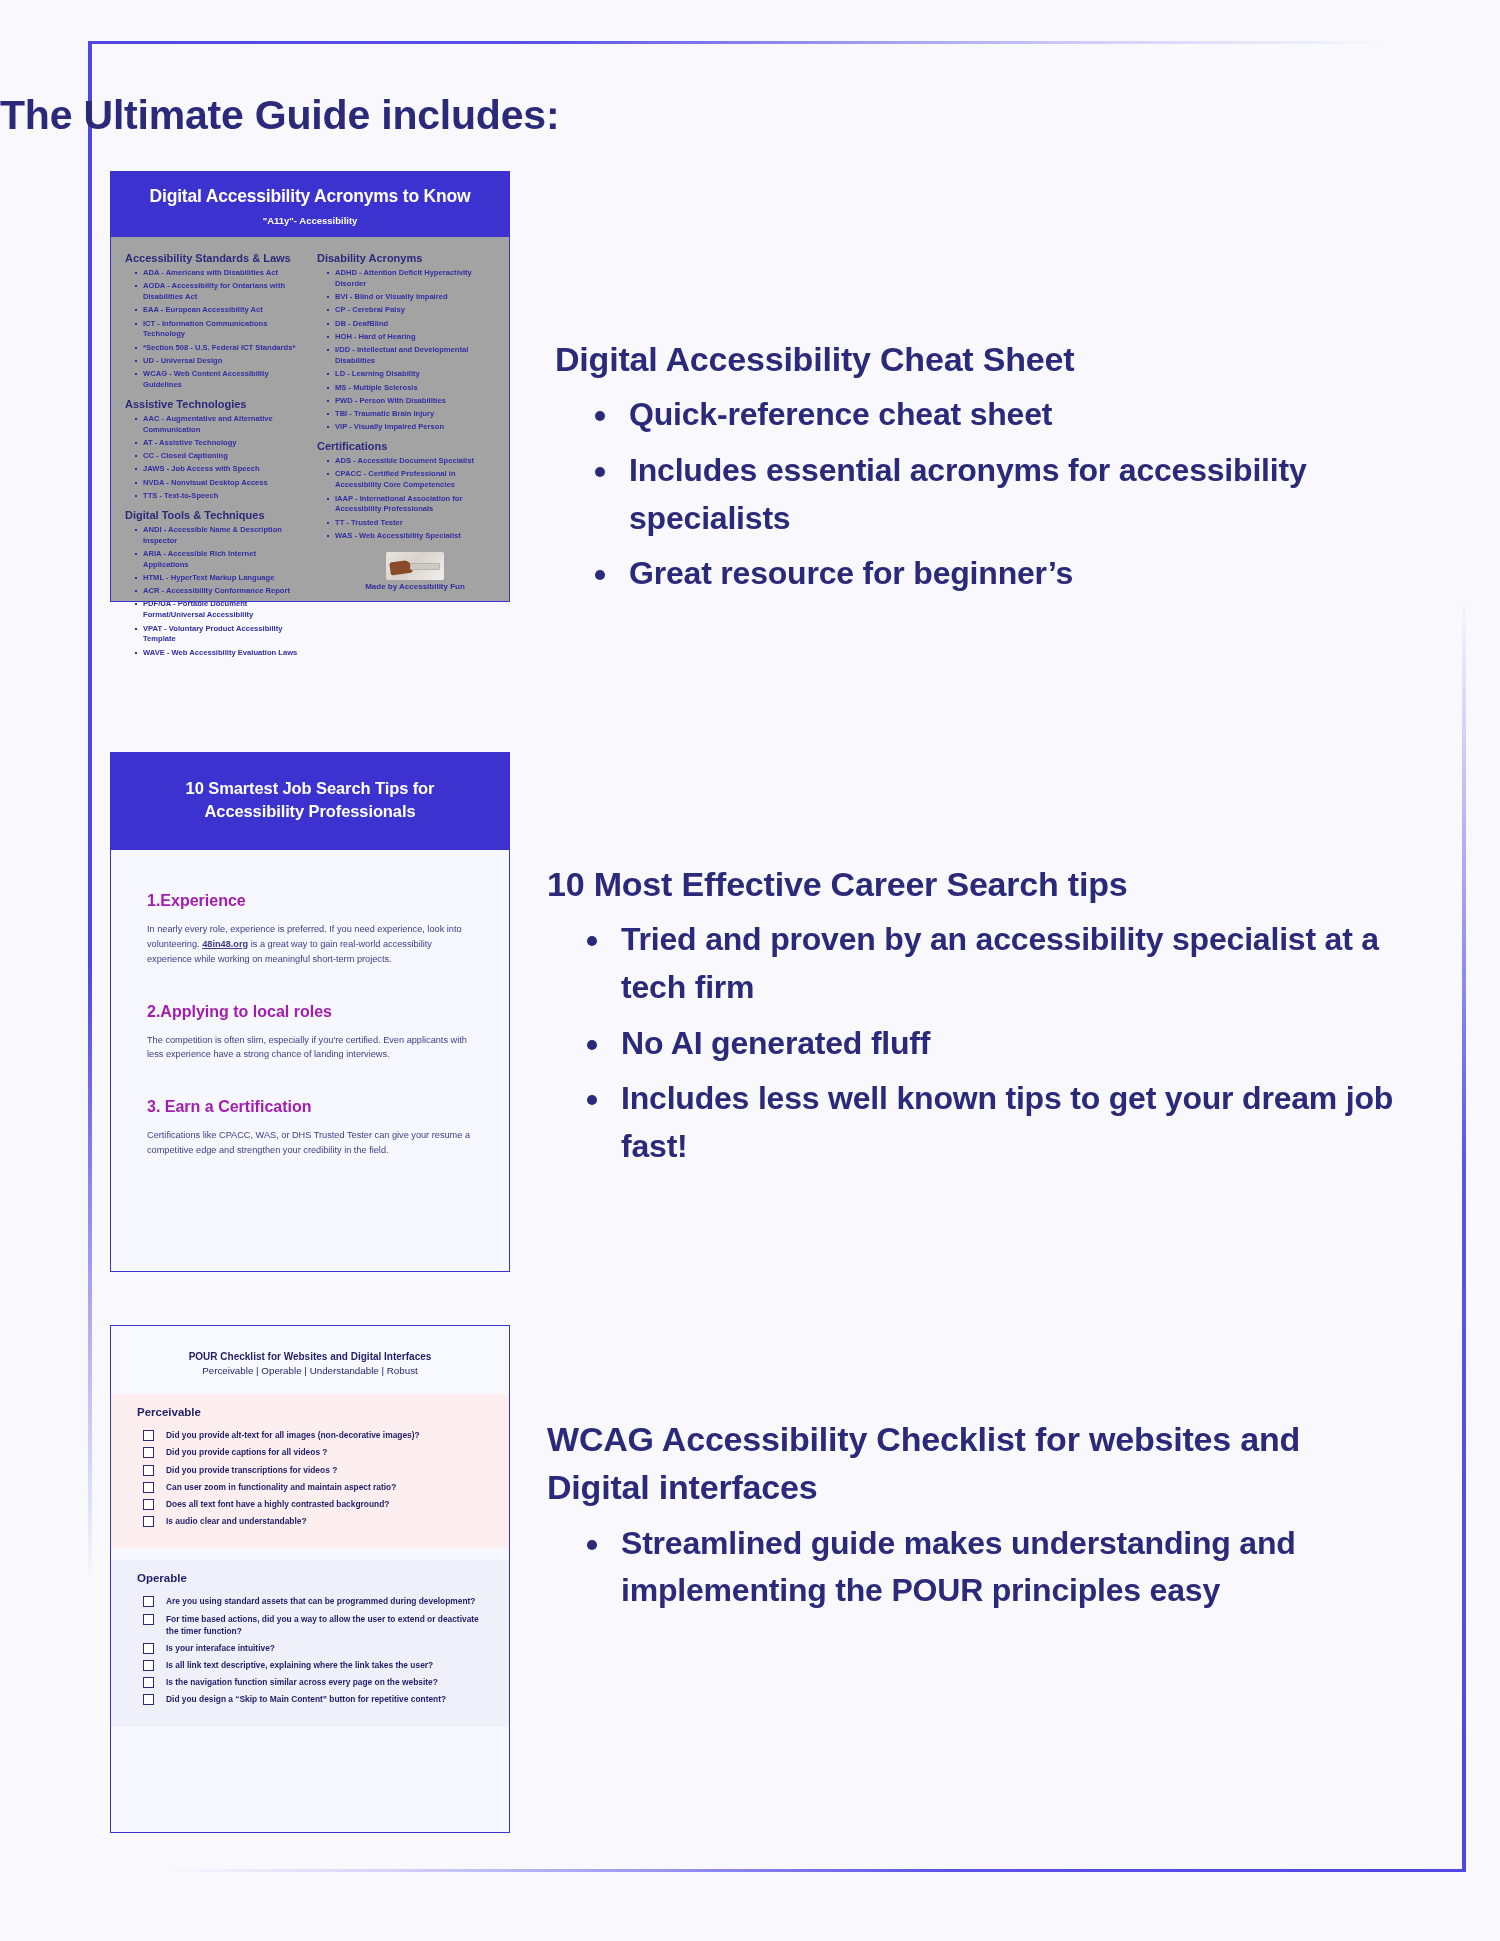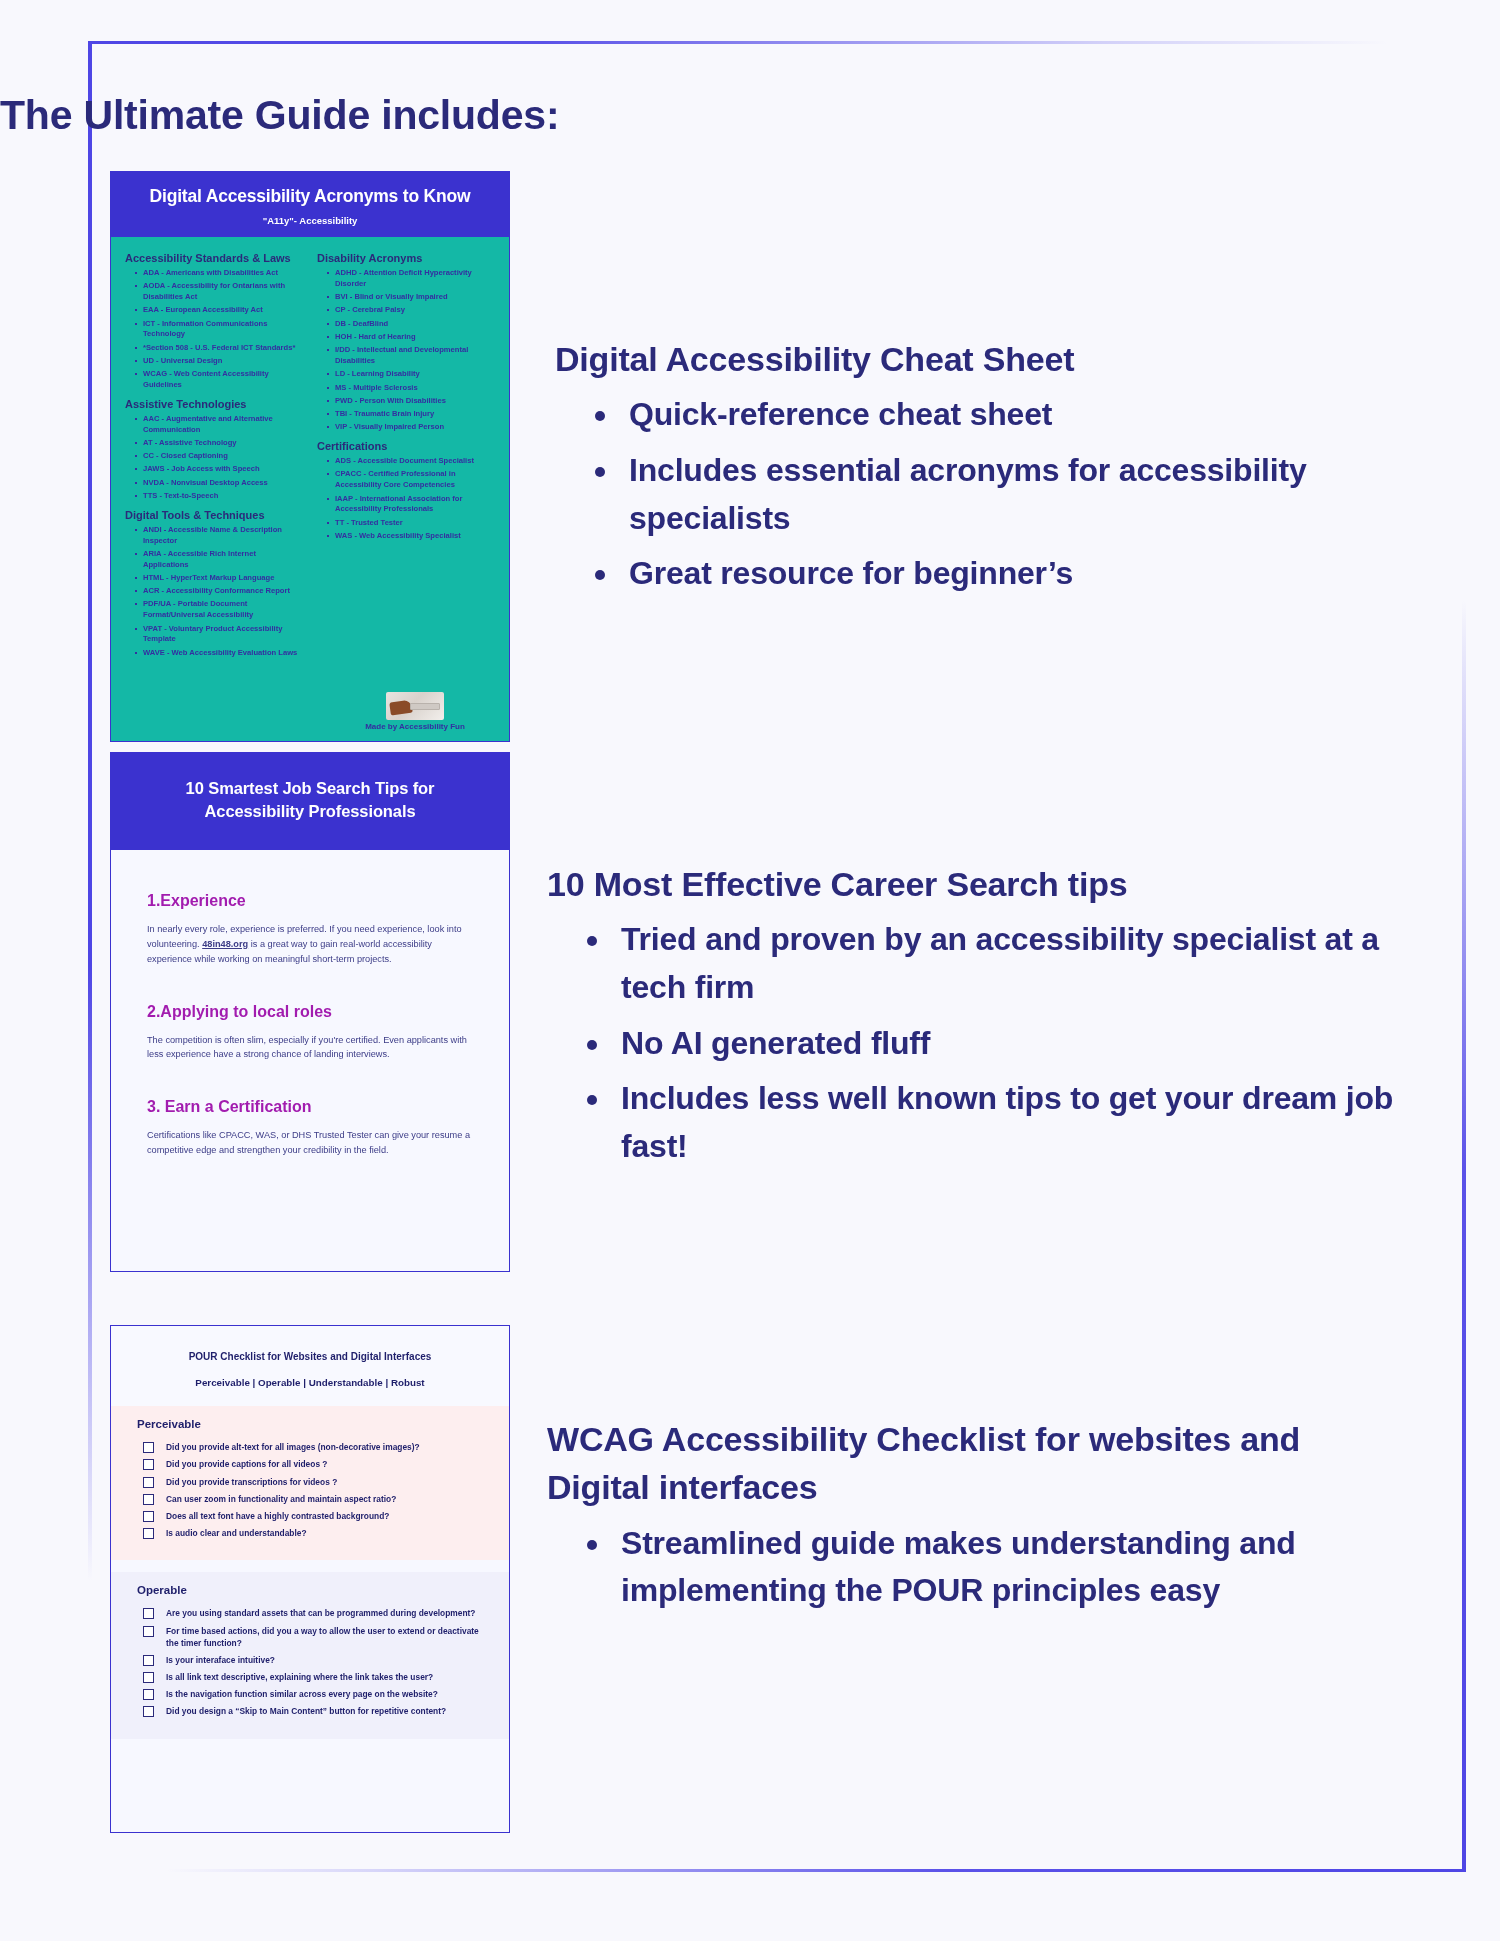--- a/index.html
+++ b/index.html
@@ -81,22 +81,22 @@
     left: 40px; top: 20px;
     width: 10px; height: 10px;
     border-radius: 50%;
     background: #2b2a7a;
   }
 
   
   .card1 {
     position: absolute;
     left: 110px; top: 171px;
-    width: 400px; height: 571px;
-    background: #14b8a6;
+    width: 400px; height: 431px;
+    background: #a3a3a3;
     border: 1px solid #3b32cf;
   }
   .card1 .hdr {
     background: #3b32cf;
     padding: 14px 8px 11px;
     text-align: center;
   }
   .card1 .hdr .t {
     color: #ffffff;
     font-size: 17.5px;
@@ -233,23 +233,23 @@
     background: #f8f9ff;
   }
   .card3 .hdr .t {
     font-size: 10px;
     font-weight: 700;
     color: #1f1f6b;
     line-height: 1.32;
   }
   .card3 .hdr .s {
     font-size: 9.8px;
-    font-weight: 700;
+    font-weight: 400;
     color: #1f1f6b;
-    margin-top: 14px;
+    margin-top: 2px;
   }
   .card3 .band { padding: 12px 26px 16px; }
   .card3 .band.perceivable { background: #fdeeef; }
   .card3 .band.operable { background: #f0f0fb; }
   .card3 .band.spacer { height: 12px; padding: 0; background: #f7f8ff; }
   .card3 .band h3 {
     font-size: 11.5px;
     font-weight: 700;
     color: #1f1f6b;
     margin-bottom: 11px;

